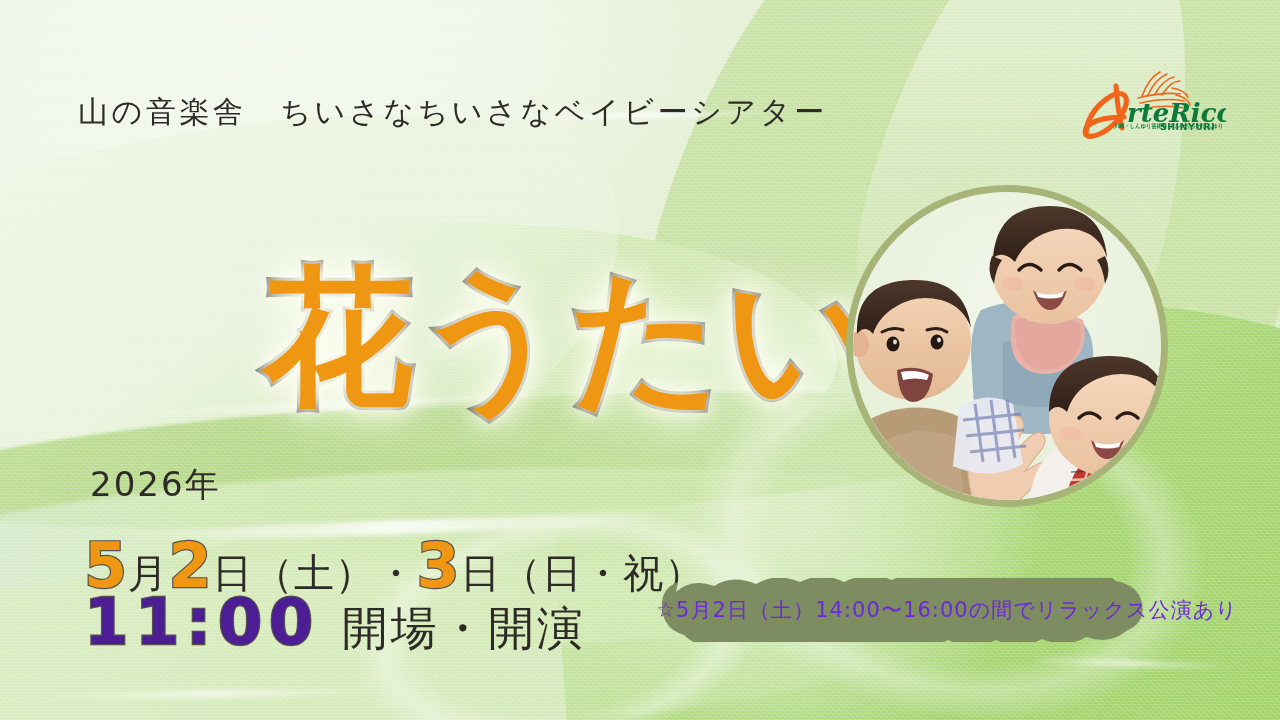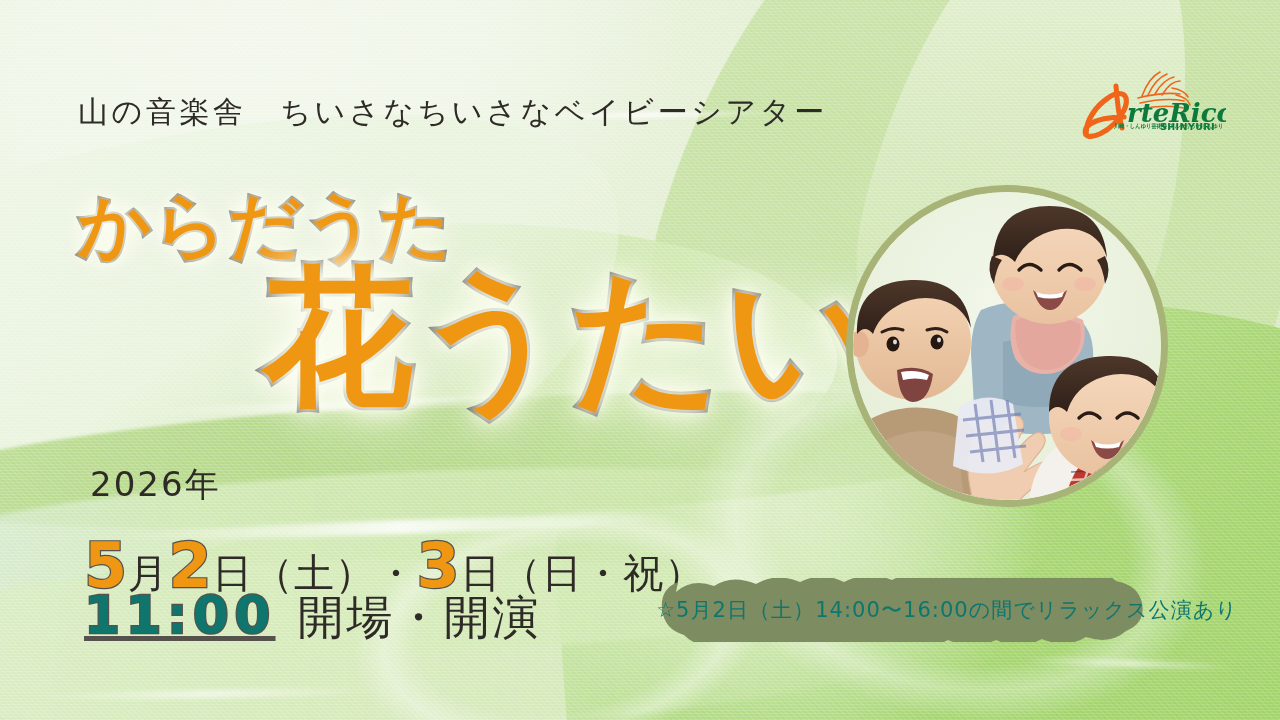--- a/index.html
+++ b/index.html
@@ -213,24 +213,23 @@
     letter-spacing:.01em;vertical-align:baseline;
   }
   .dateline .kan{
     font-size:40px;color:#2e2b27;vertical-align:baseline;letter-spacing:.02em;
   }
   .timeline-row{
     position:absolute;left:84px;top:585px;
     font-size:0;white-space:nowrap;
   }
   .timeline-row .time{
-    font-size:52px;font-weight:bold;color:#0f766e;
+    font-size:64px;font-weight:bold;color:#4c1d95;
     -webkit-text-stroke:2.4px #55524d;paint-order:stroke fill;
     letter-spacing:.10em;
-    text-decoration:underline;
   }
   .timeline-row .lbl{
     font-size:46px;color:#2e2b27;letter-spacing:.06em;margin-left:22px;margin-top:20px;
   }
 
   
   .photo-wrap{
     position:absolute;left:846px;top:185px;width:322px;height:322px;
   }
   .photo-ring{
@@ -244,21 +243,21 @@
   .photo-inner svg{position:absolute;left:0;top:0;}
 
   
   .badge{
     position:absolute;left:640px;top:578px;width:614px;height:64px;
   }
   .badge svg{position:absolute;left:0;top:0;}
   .badge-text{
     position:absolute;left:0;top:0;width:614px;height:64px;
     display:flex;align-items:center;justify-content:center;
-    color:#0f766e;font-size:21px;letter-spacing:.05em;white-space:nowrap;
+    color:#6d28d9;font-size:21px;letter-spacing:.05em;white-space:nowrap;
     font-family:"DejaVu Sans","Liberation Sans",sans-serif;
   }
 </style>
 </head>
 <body>
 
 <div id="poster">
 
   <div class="bg-layer bg-base"></div>
   <div class="bg-layer wash-topleft"></div>
@@ -301,21 +300,20 @@
                C30 70, 18 76, 12 74 C8 72.6, 8 66, 14 62 C22 57, 36 55, 48 55" fill="none" stroke="#f0651a" stroke-width="5.2" stroke-linecap="round"></path>
       <path d="M40 24 C41 38, 43 54, 46 66" fill="none" stroke="#f0651a" stroke-width="5" stroke-linecap="round"></path>
 
       <text x="51" y="60" font-family="DejaVu Serif, serif" font-size="26" font-style="italic" font-weight="bold" fill="#0d7a3c">rteRicca</text>
 
       <text x="84" y="68" font-family="DejaVu Sans, sans-serif" font-size="9.5" font-weight="bold" fill="#0d7a3c" letter-spacing="0.4">SHINYURI</text>
     </svg>
     <div class="logo-sub">川崎・しんゆり芸術祭 アルテリッカしんゆり</div>
   </div>
 
-  <div class="title-sub">からだうた</div>
 
   <div class="title-main">花うたい</div>
 
   <div class="photo-wrap">
     <div class="photo-ring">
       <div class="photo-inner">
         <svg width="310" height="310" viewBox="0 0 310 310">
           <defs>
             <radialGradient id="bgp" cx="50%" cy="35%" r="75%">
               <stop offset="0%" stop-color="#f2f7ea"></stop>

